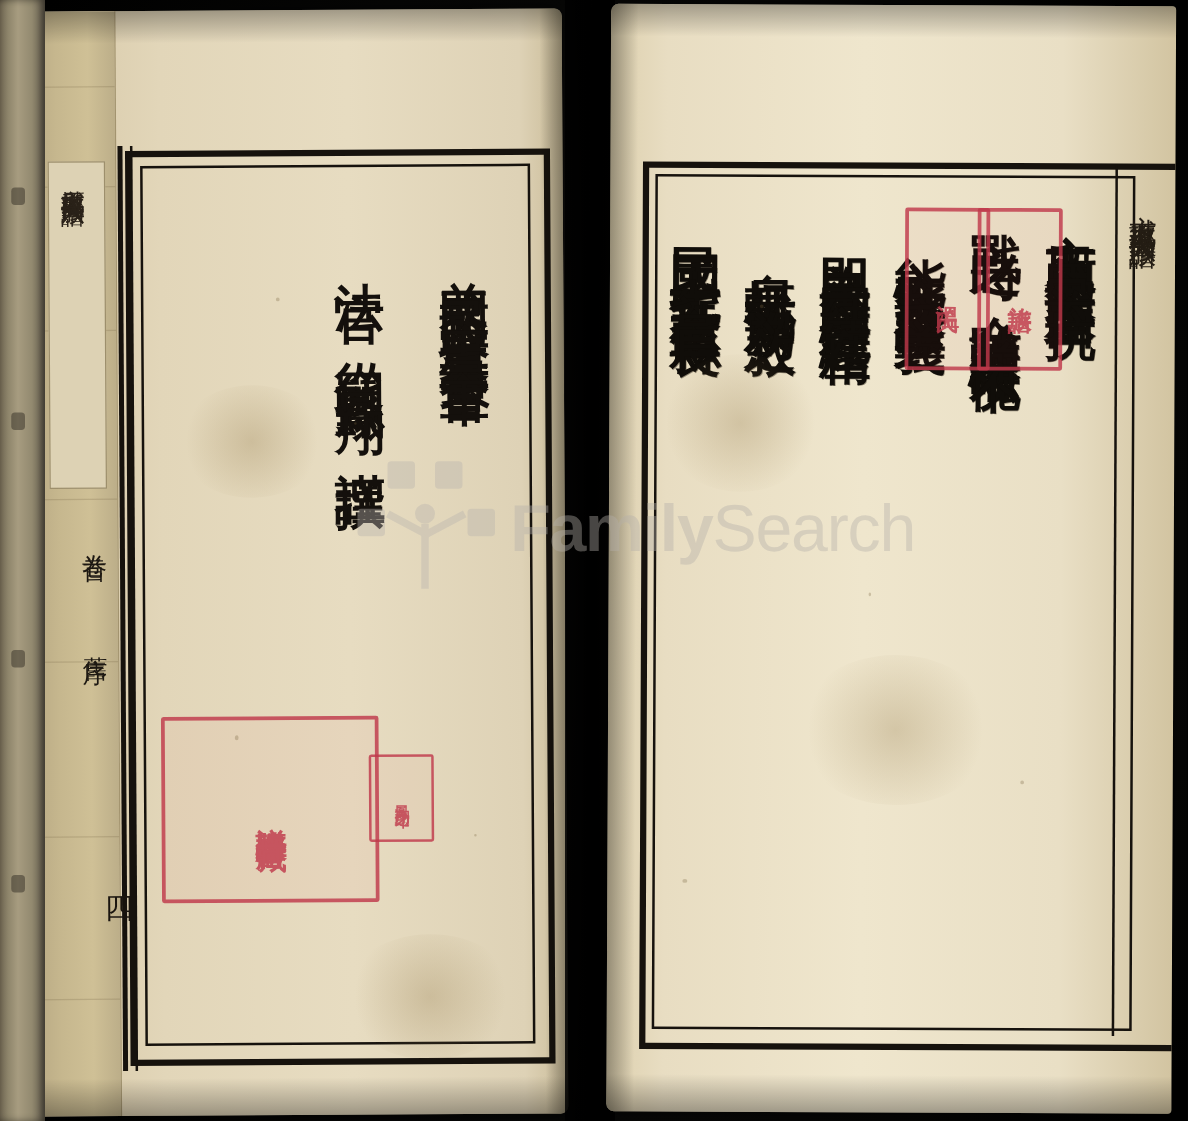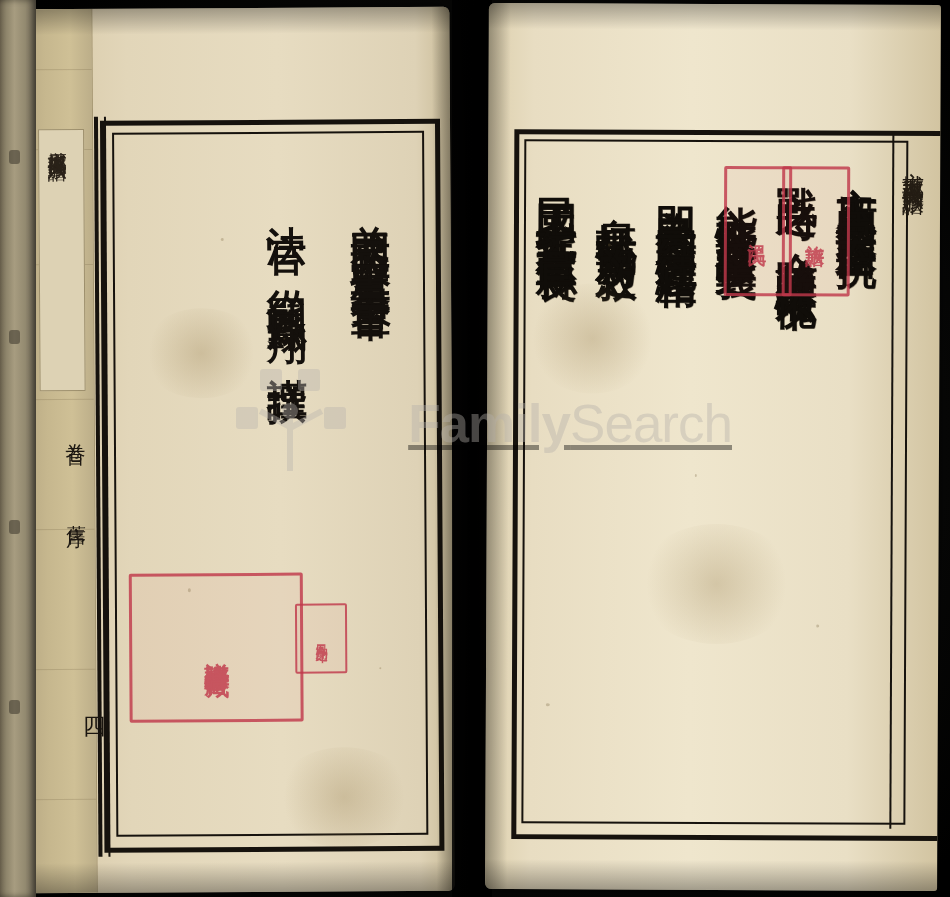--- a/index.html
+++ b/index.html
@@ -202,24 +202,23 @@
 
   
   .watermark {
     position: absolute;
     left: 232px;
     top: 338px;
     width: 500px;
     height: 170px;
     display: flex;
     align-items: center;
-    justify-content: space-between;
+    justify-content: flex-end;
     pointer-events: none;
     opacity: 0.40;
-    text-decoration: underline;
   }
   .wm-logo {
     position: relative;
     width: 120px;
     height: 120px;
     flex: 0 0 auto;
   }
   .wm-logo i {
     position: absolute;
     display: block;

